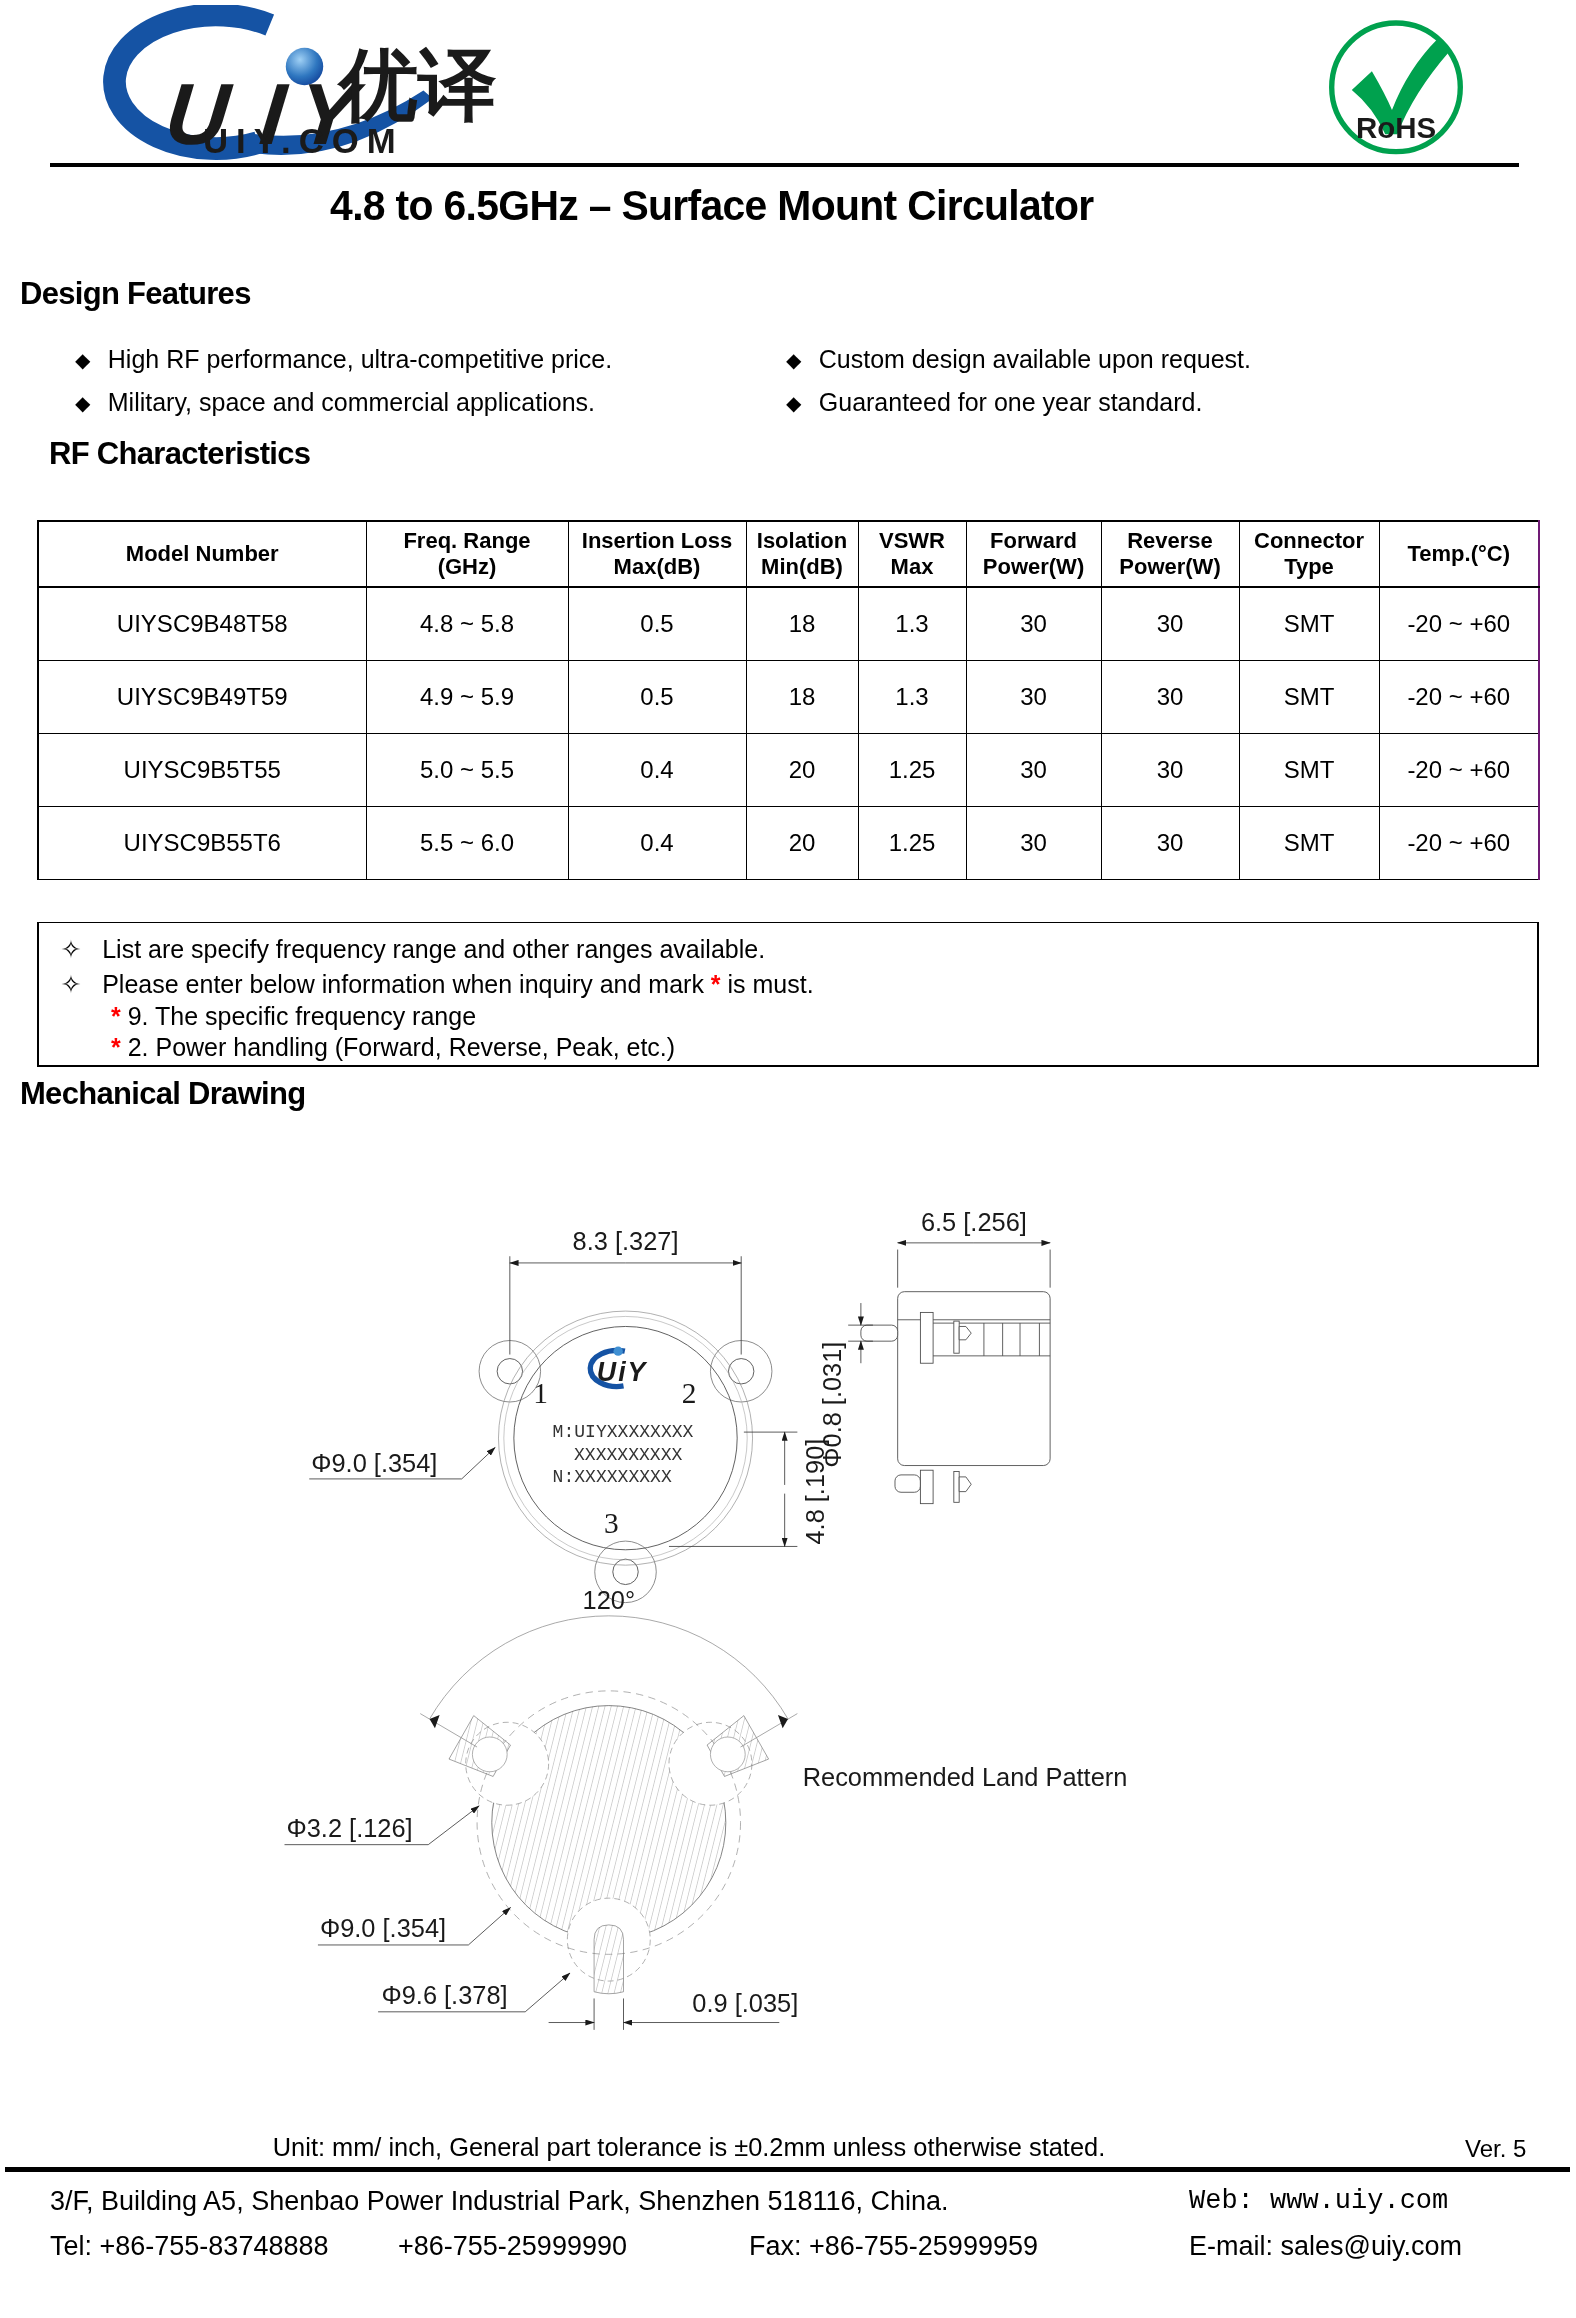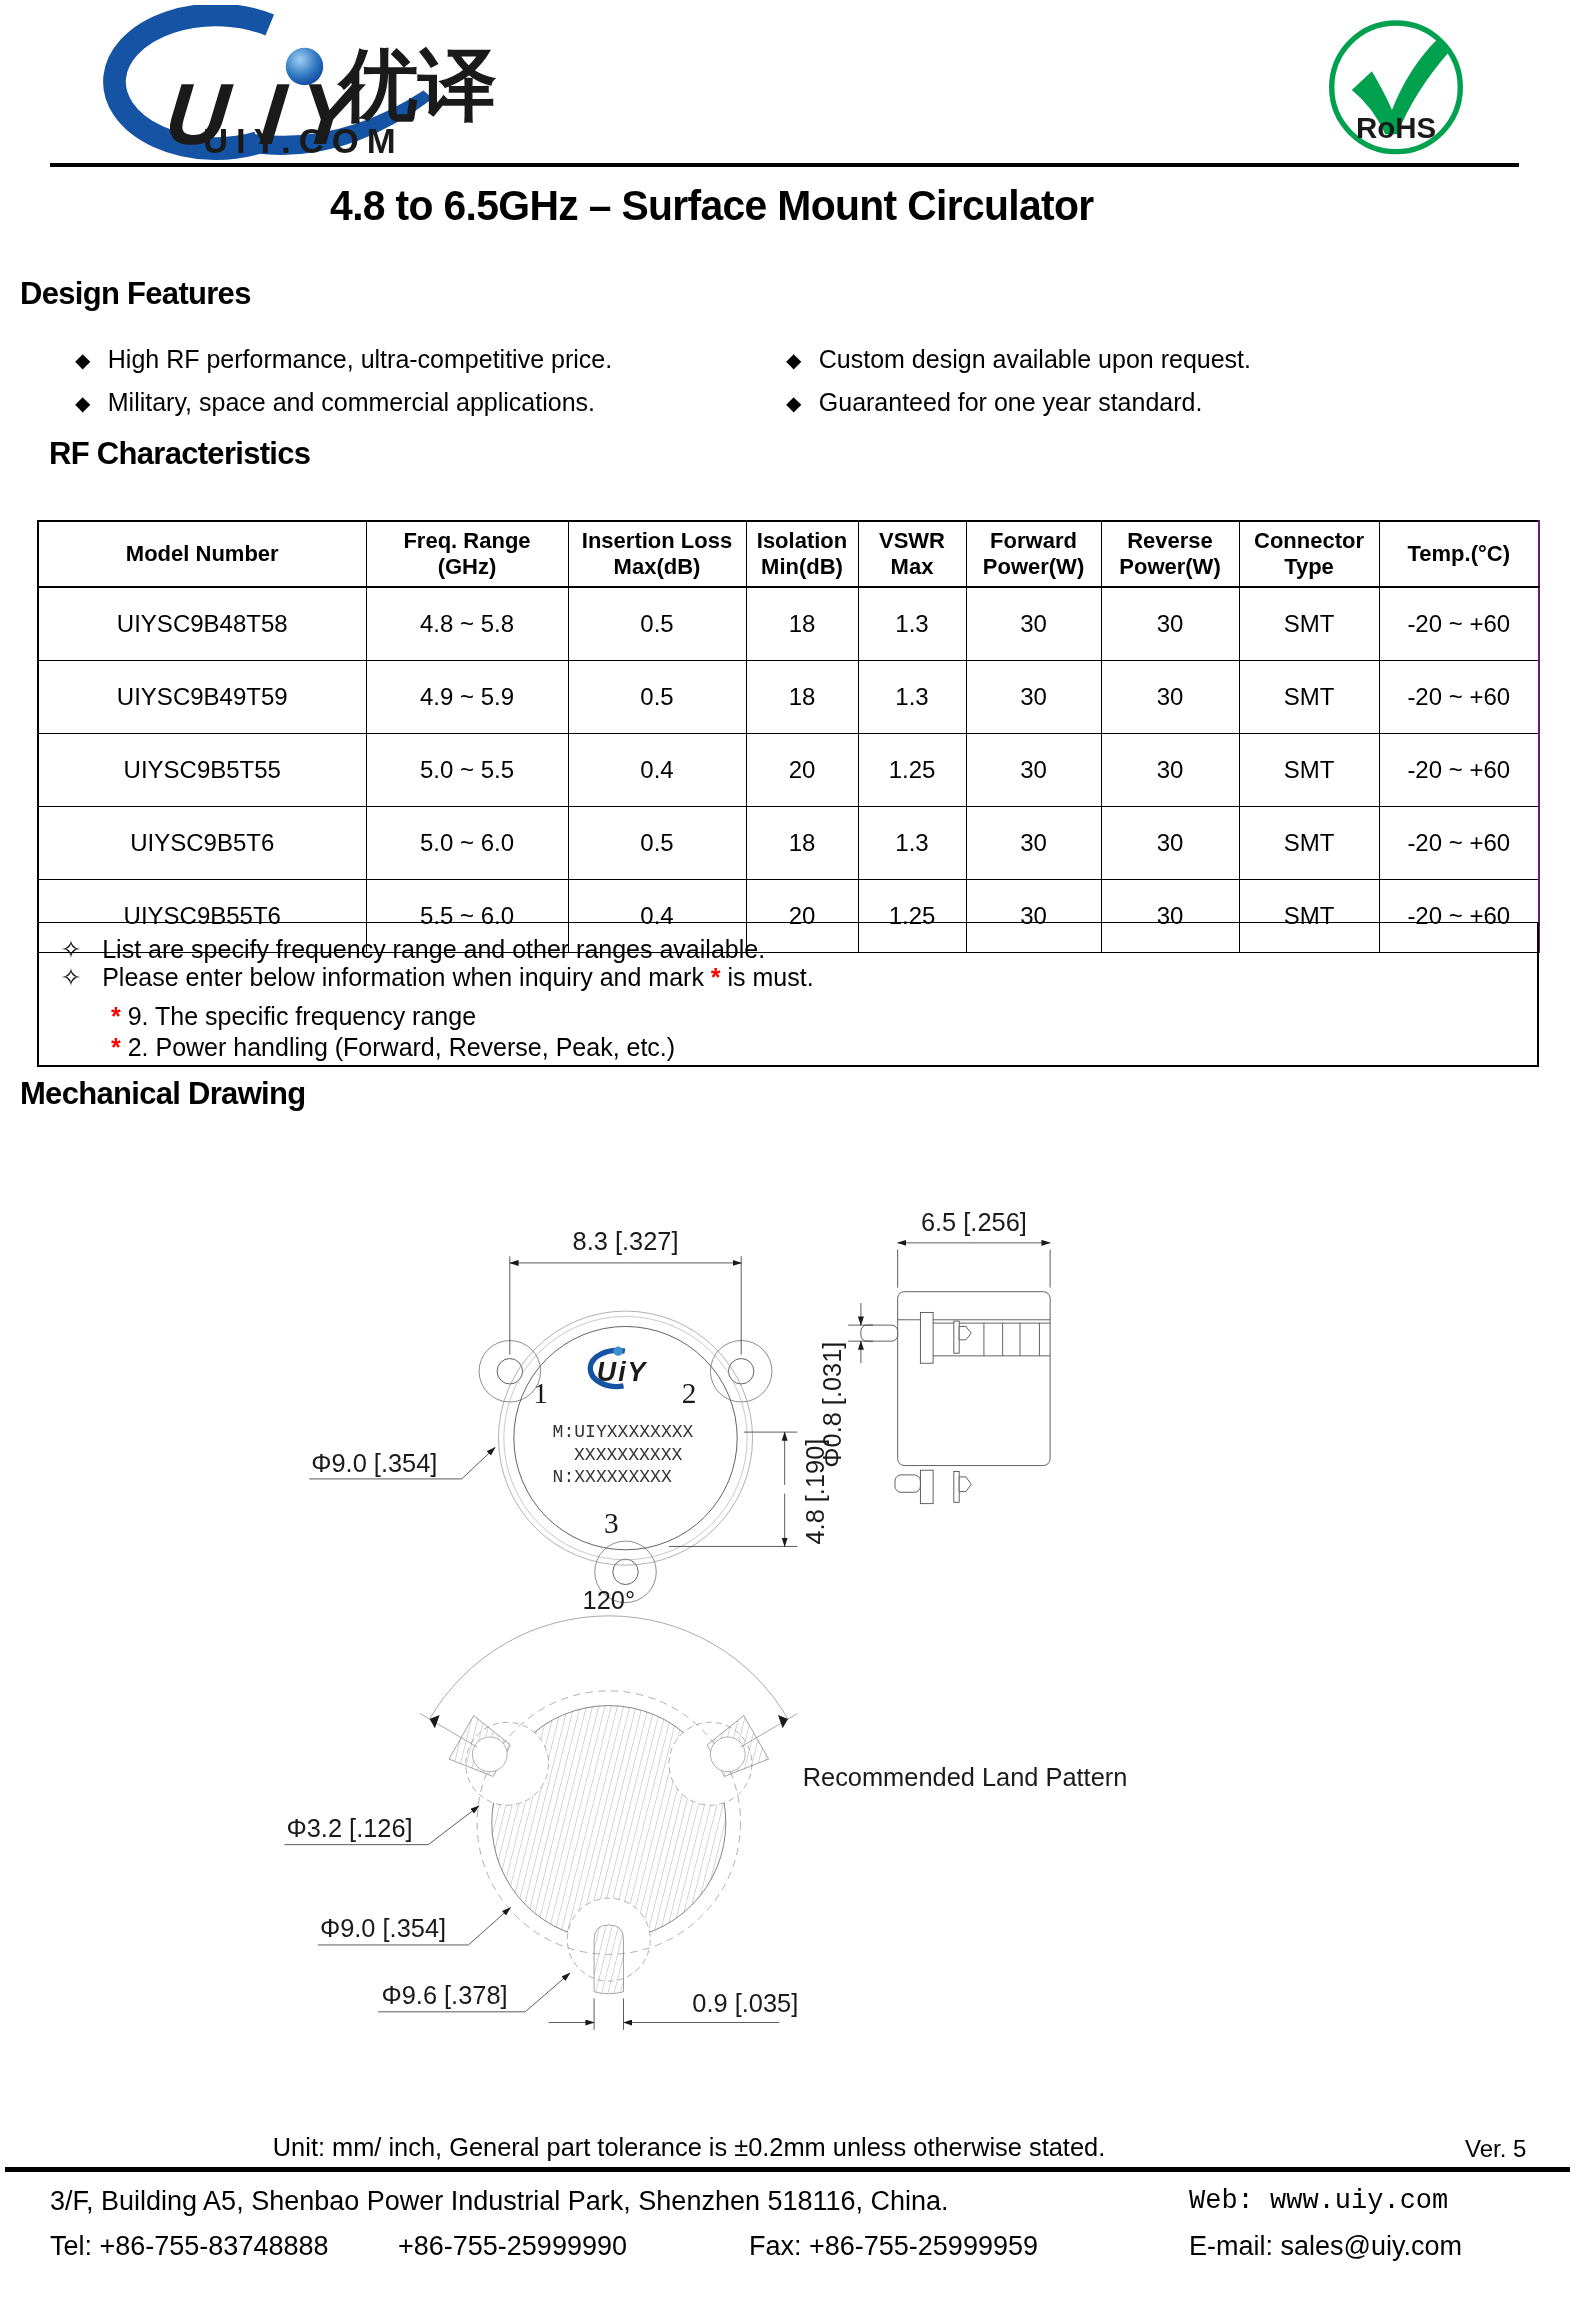--- a/index.html
+++ b/index.html
@@ -172,47 +172,36 @@
       <td>5.0 ~ 5.5</td>
       <td>0.4</td>
       <td>20</td>
       <td>1.25</td>
       <td>30</td>
       <td>30</td>
       <td>SMT</td>
       <td class="outer-r">-20 ~ +60</td>
     </tr>
     <tr>
-      <td class="outer-l">UIYSC9B5T6</td>
-      <td>5.0 ~ 6.0</td>
-      <td>0.5</td>
-      <td>18</td>
-      <td>1.3</td>
-      <td>30</td>
-      <td>30</td>
-      <td>SMT</td>
-      <td class="outer-r">-20 ~ +60</td>
-    </tr>
-    <tr>
       <td class="outer-l">UIYSC9B55T6</td>
       <td>5.5 ~ 6.0</td>
       <td>0.4</td>
       <td>20</td>
       <td>1.25</td>
       <td>30</td>
       <td>30</td>
       <td>SMT</td>
       <td class="outer-r">-20 ~ +60</td>
     </tr>
   </tbody>
     </table>
 
   <div class="abs" id="notes-box">
     <div class="note-line" style="top:12px;left:21.4px;"><span>✧</span><span>   </span><span>List are specify frequency range and other ranges available.</span></div>
-    <div class="note-line" style="top:40px;left:21.4px;"><span>✧</span><span>   </span><span>Please enter below information when inquiry and mark </span><span class="star">*</span><span> is must.</span></div>
+    <div class="note-line" style="top:47px;left:21.4px;"><span>✧</span><span>   </span><span>Please enter below information when inquiry and mark </span><span class="star">*</span><span> is must.</span></div>
     <div class="note-line" style="top:79px;left:72px;"><span class="star">*</span><span> 9. The specific frequency range</span></div>
     <div class="note-line" style="top:110px;left:72px;"><span class="star">*</span><span> 2. Power handling (Forward, Reverse, Peak, etc.)</span></div>
   </div>
 
   <div class="abs h2" style="left:20px;top:1076px;">Mechanical Drawing</div>
 
   <svg class="abs" style="left:0;top:1174px;width:1576px;height:896px" viewBox="0 1755 2356 1340">
     <defs>
       <pattern id="hatch" patternUnits="userSpaceOnUse" width="9" height="9" patternTransform="rotate(14)">
         <line x1="0" y1="0" x2="0" y2="9" stroke="#8d8d8d" stroke-width="1.1"></line>

